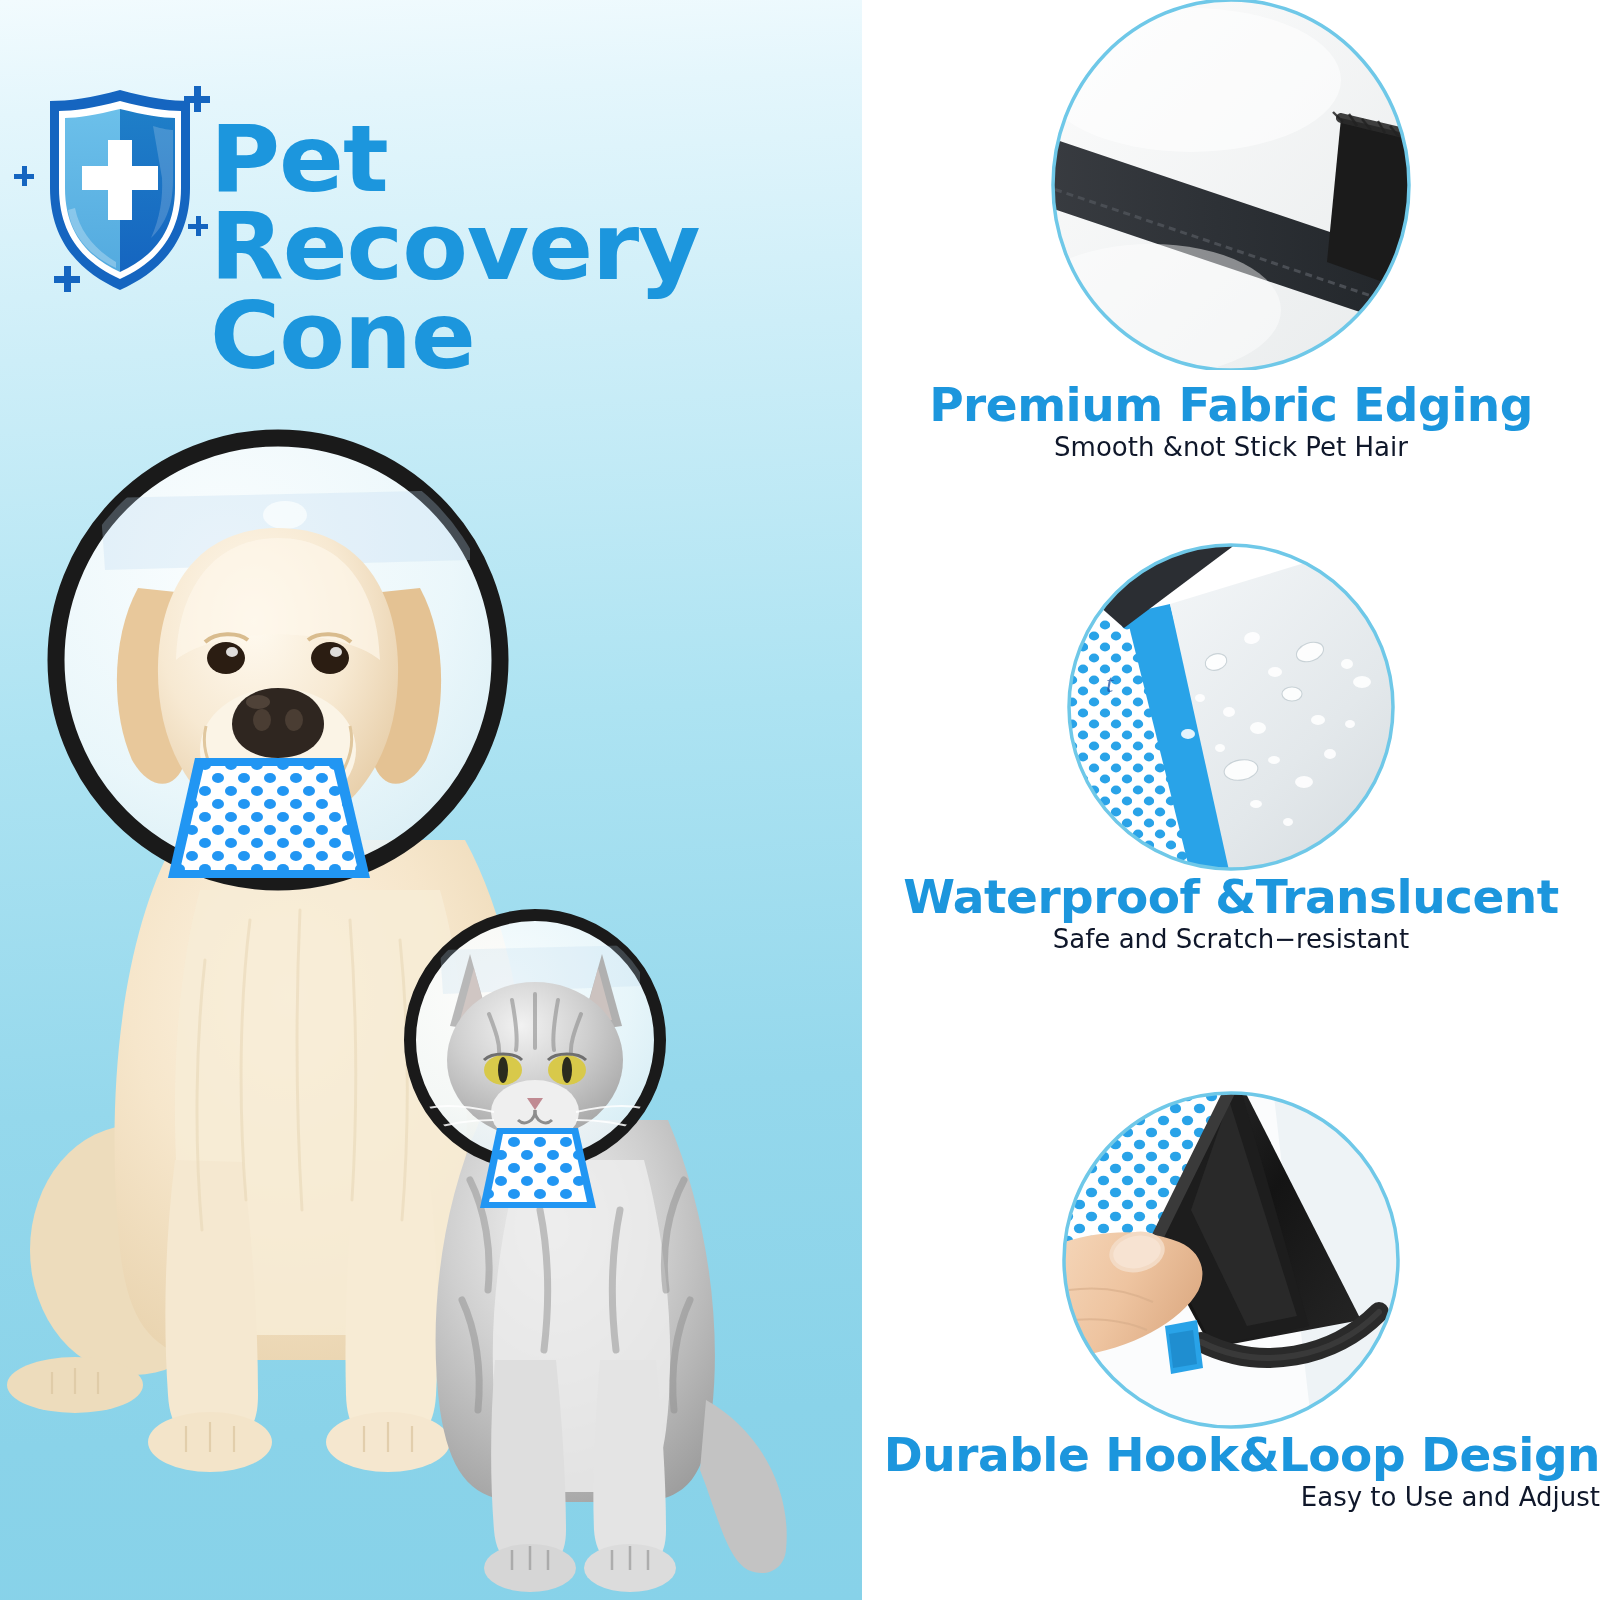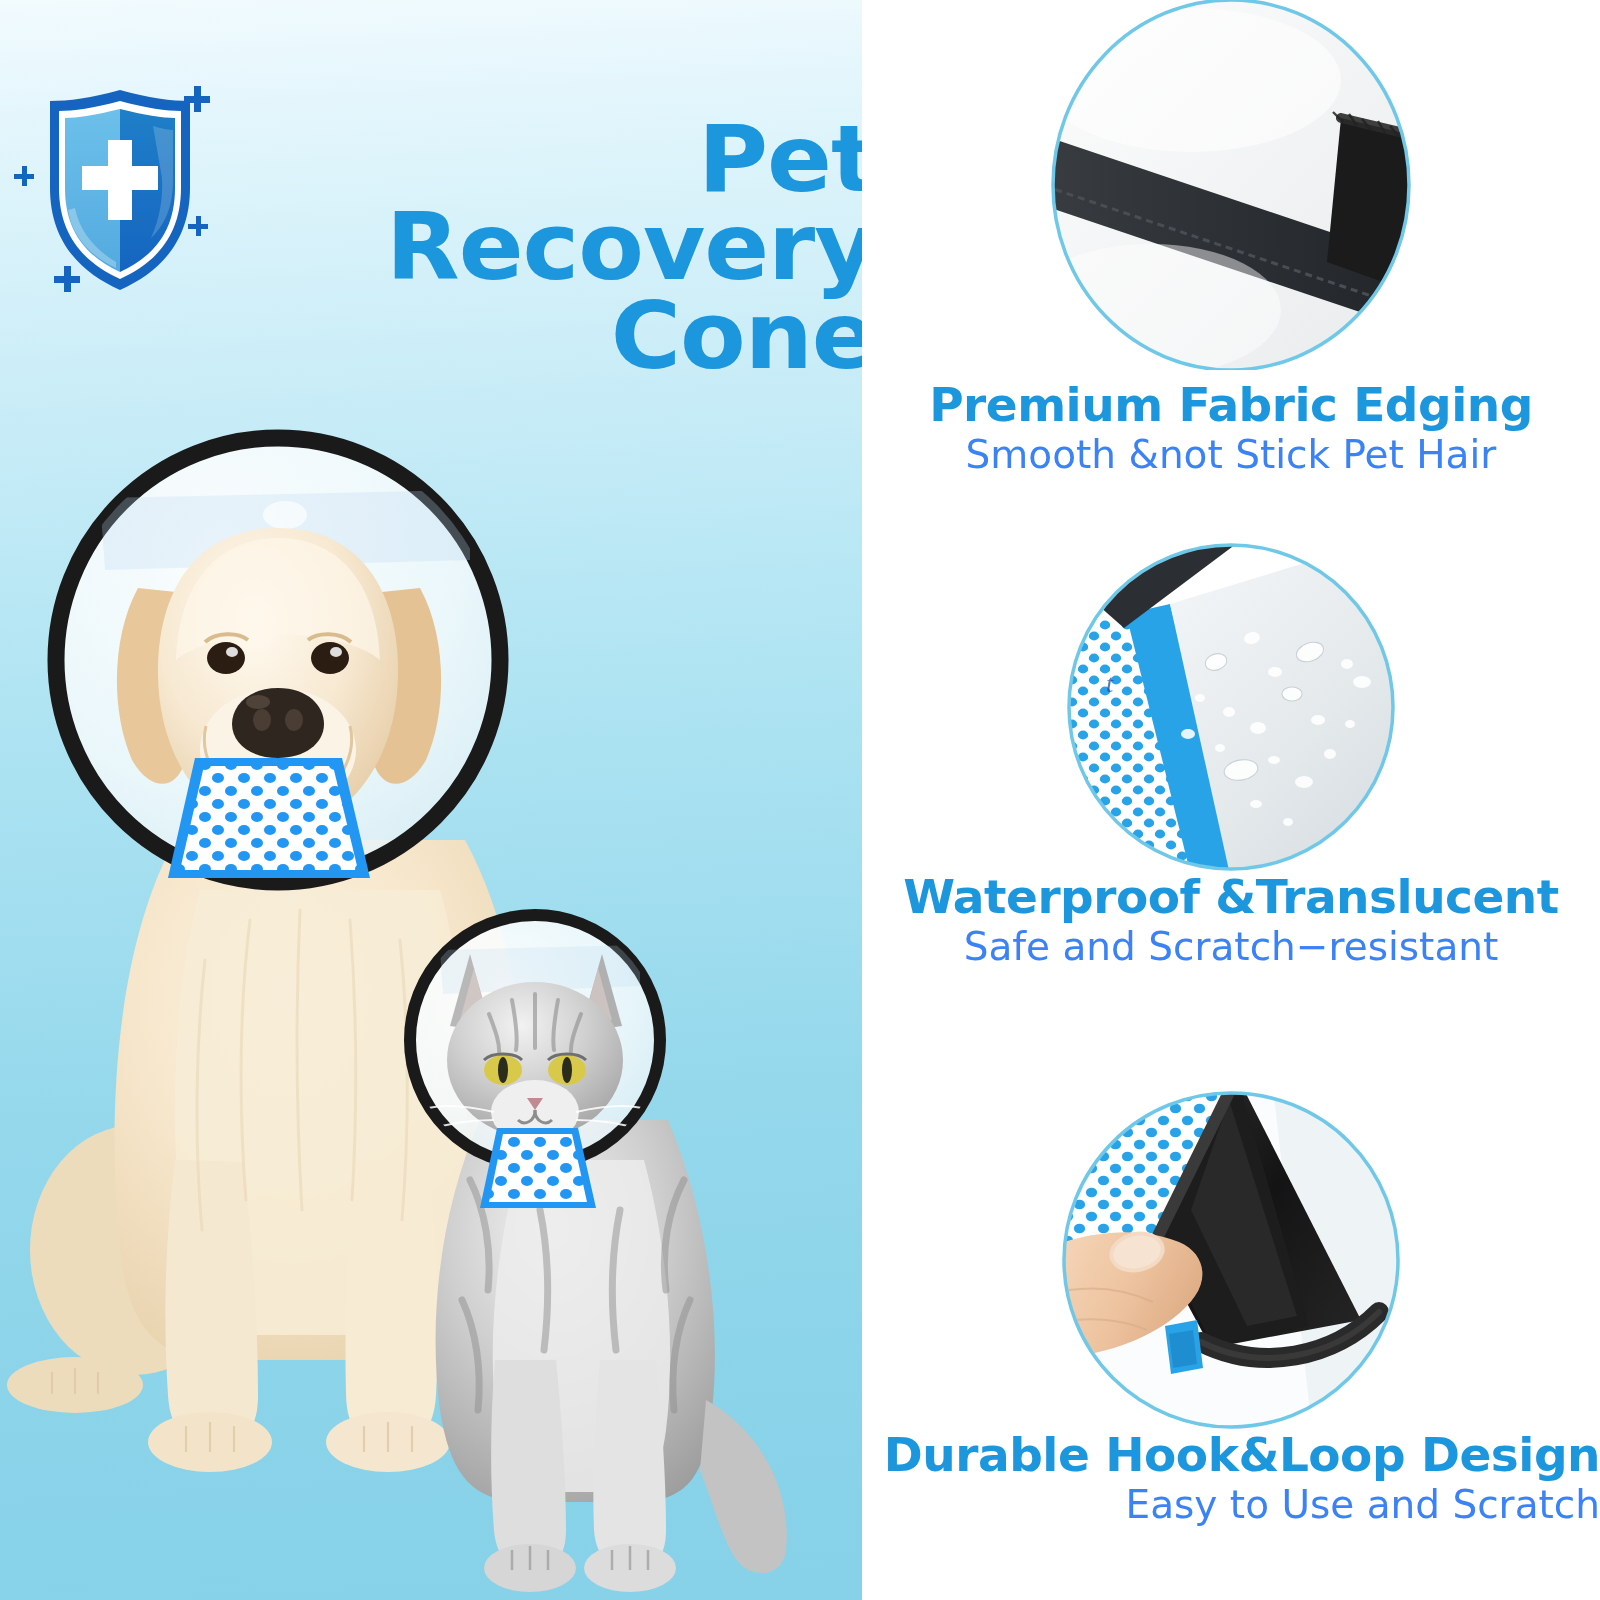--- a/index.html
+++ b/index.html
@@ -10,21 +10,20 @@
     background:#ffffff;
     position:relative;
   }
   #stage { position:absolute; inset:0; width:1600px; height:1600px; }
 
   
   .left-panel{
     position:absolute; left:0; top:0; width:862px; height:1600px;
     background:linear-gradient(177deg,#f2fbfe 0%, #e4f6fc 7%, #cdeef8 22%, #ade3f2 45%, #95d8ec 68%, #8ad3e9 88%, #87d2e9 100%);
     overflow:hidden;
-    text-align:right;
   }
 
   
   .logo-wrap{ position:absolute; left:20px; top:68px; width:200px; height:235px; }
   .cross-deco{ position:absolute; }
   .cross-deco i{ position:absolute; background:#1565c0; display:block; }
   .cross-deco .h{ left:0; top:38%; width:100%; height:26%; }
   .cross-deco .v{ left:38%; top:0; width:26%; height:100%; }
 
   
@@ -56,22 +55,22 @@
     font-weight:bold;
     font-size:47px;
     color:#1c96dd;
     letter-spacing:-0.5px;
     line-height:1.05;
     white-space:nowrap;
   }
   .f-sub{
     font-family:"DejaVu Sans", sans-serif;
     font-weight:normal;
-    font-size:39px;
-    color:#3b82f6;
+    font-size:26px;
+    color:#0f172a;
     line-height:1.15;
     margin-top:4px;
     white-space:nowrap;
   }
 
   .f1{ top:0px; }
   .f2{ top:545px; }
   .f3{ top:1085px; }
   .f1 .cap{ margin-top:10px; }
 </style>
@@ -524,17 +523,17 @@
             </g>
 
             <path d="M104 236 L 136 230 L 142 278 L 110 284 Z" fill="#29a3e8"></path>
             <path d="M108 244 L 132 240 L 136 274 L 112 278 Z" fill="#1f8ed0"></path>
           </g>
           <circle cx="170" cy="170" r="167" fill="none" stroke="#6fc8e8" stroke-width="3.5"></circle>
         </svg>
       </div>
       <div class="cap">
         <div class="f-title">Durable Hook&amp;Loop Design</div>
-        <div class="f-sub">Easy to Use and Scratch</div>
+        <div class="f-sub">Easy to Use and Adjust</div>
       </div>
     </div>
   </div>
 </div>
 
 </body></html>

